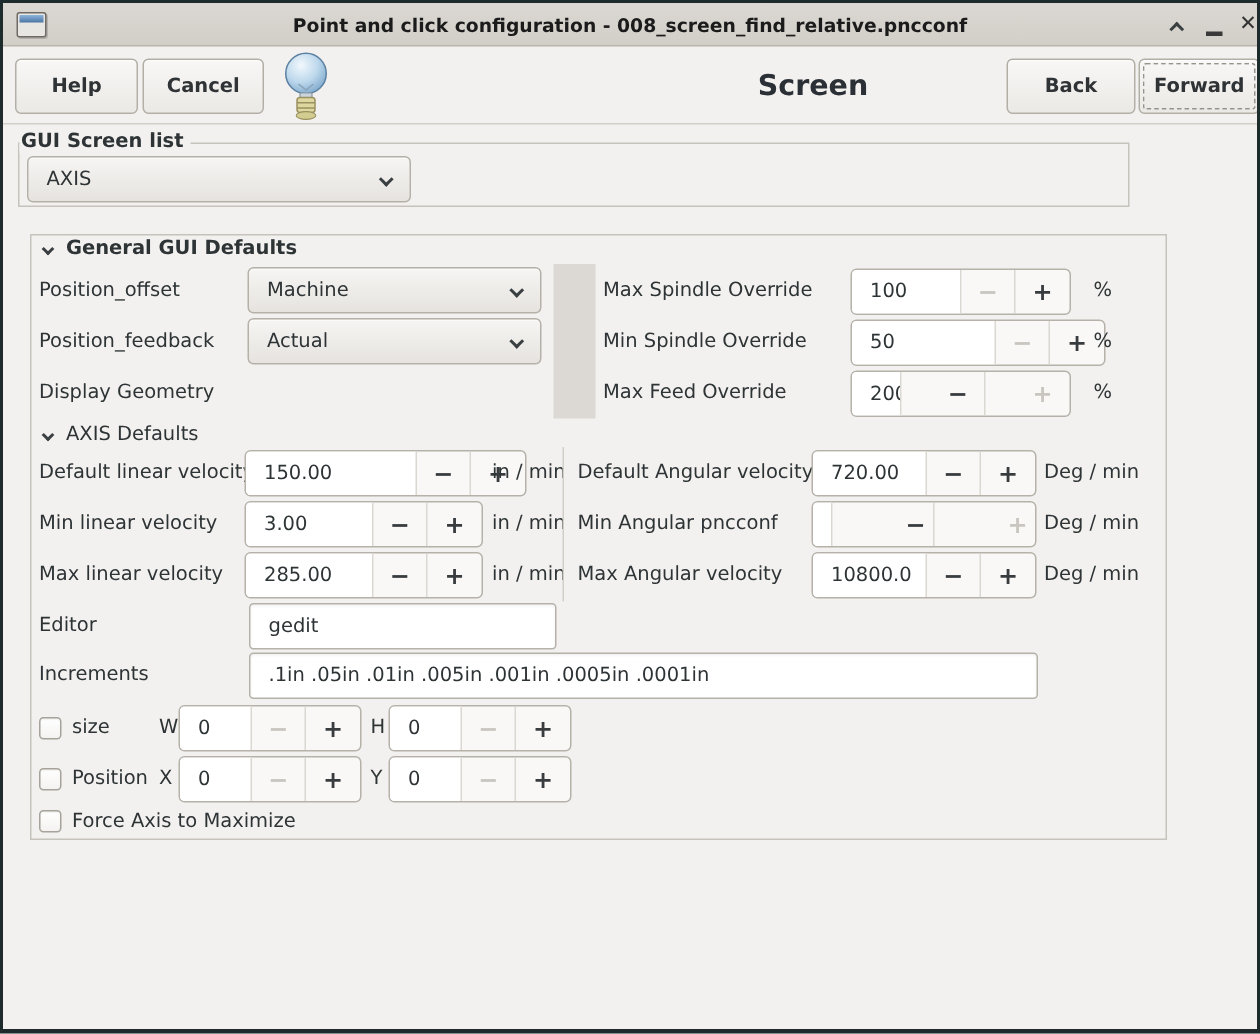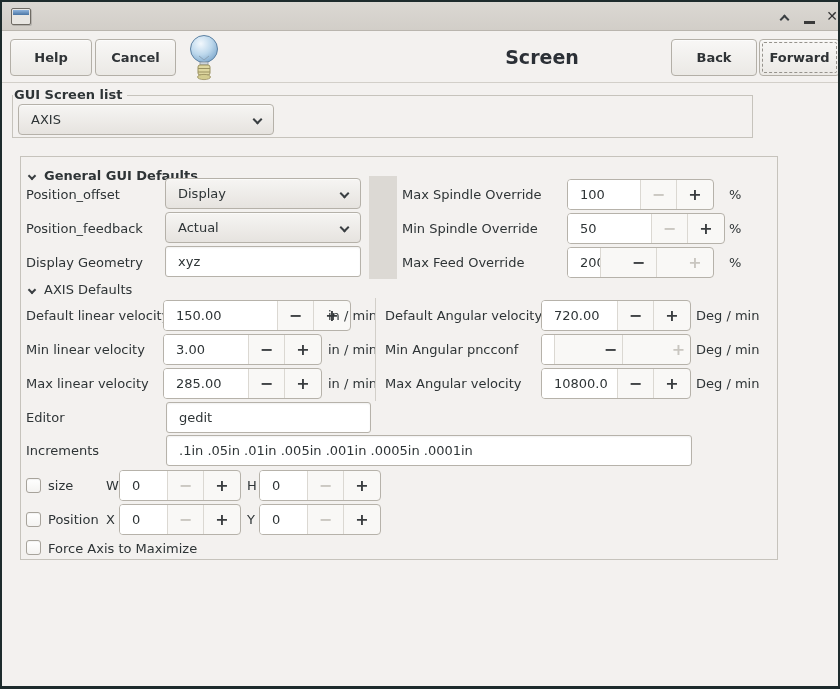--- a/index.html
+++ b/index.html
@@ -63,20 +63,21 @@
 </style>
 </head>
 <body>
 
 <div id="win">
 
   <div class="titlebar">
     <div class="app-icon">
         <div class="bar"></div>
       </div>
+    <div class="title-text">Point and click configuration - 008_screen_find_relative.pncconf</div>
     <div class="tb-btn" style="left:774px;">
       <span class="chev up" style="position:absolute;left:5px;top:8px;"></span>
     </div>
     <div class="tb-btn" style="left:798px;">
       <span class="minbar"></span>
     </div>
     <div class="tb-btn" style="left:821px;top:5px;">
       <span class="closex">✕</span>
     </div>
   </div>
@@ -119,56 +120,55 @@
 
   <div class="frame" style="left:10px;top:93px;width:741px;height:43px;"></div>
   <div class="legend" style="left:11px;top:85px;">GUI Screen list</div>
   <div class="combo" style="left:16px;top:102px;width:256px;">
     <span class="val">AXIS</span>
     <span class="chev down"></span>
   </div>
 
   <div class="frame" style="left:18px;top:154px;width:758px;height:404px;"></div>
 
-  <div class="expander" style="left:27px;top:166px;">
+  <div class="expander" style="left:27px;top:156px;">
     <span class="chev down"></span>
     <span style="font-weight:bold;">General GUI Defaults</span>
   </div>
 
   <div class="lbl" style="left:24px;top:192px;">Position_offset</div>
   <div class="combo" style="left:163px;top:176px;width:196px;">
-    <span class="val">Display</span>
+    <span class="val">Machine</span>
     <span class="chev down"></span>
   </div>
 
   <div class="lbl" style="left:24px;top:226px;">Position_feedback</div>
   <div class="combo" style="left:163px;top:210px;width:196px;">
     <span class="val">Actual</span>
     <span class="chev down"></span>
   </div>
 
   <div class="lbl" style="left:24px;top:260px;">Display Geometry</div>
-  <input class="entry" style="left: 163px; top: 244px; width: 196px;" value="xyz">
 
   <div class="strip" style="left:367px;top:174px;width:28px;height:103px;"></div>
 
   <div class="lbl" style="left:400px;top:192px;">Max Spindle Override</div>
   <div class="spin" style="left:565px;top:177px;width:147px;">
     <input value="100" style="">
     <div class="spin-btn minus dim">
         <span>−</span>
       </div>
     <div class="spin-btn plus">
         <span>+</span>
       </div>
   </div>
   <div class="lbl" style="left:727px;top:192px;">%</div>
 
   <div class="lbl" style="left:400px;top:226px;">Min Spindle Override</div>
-  <div class="spin" style="left:565px;top:211px;width:158px;">
+  <div class="spin" style="left:565px;top:211px;width:170px;">
     <input value="50" style="">
     <div class="spin-btn minus dim">
         <span>−</span>
       </div>
     <div class="spin-btn plus">
         <span>+</span>
       </div>
   </div>
   <div class="lbl" style="left:727px;top:226px;">%</div>
 

